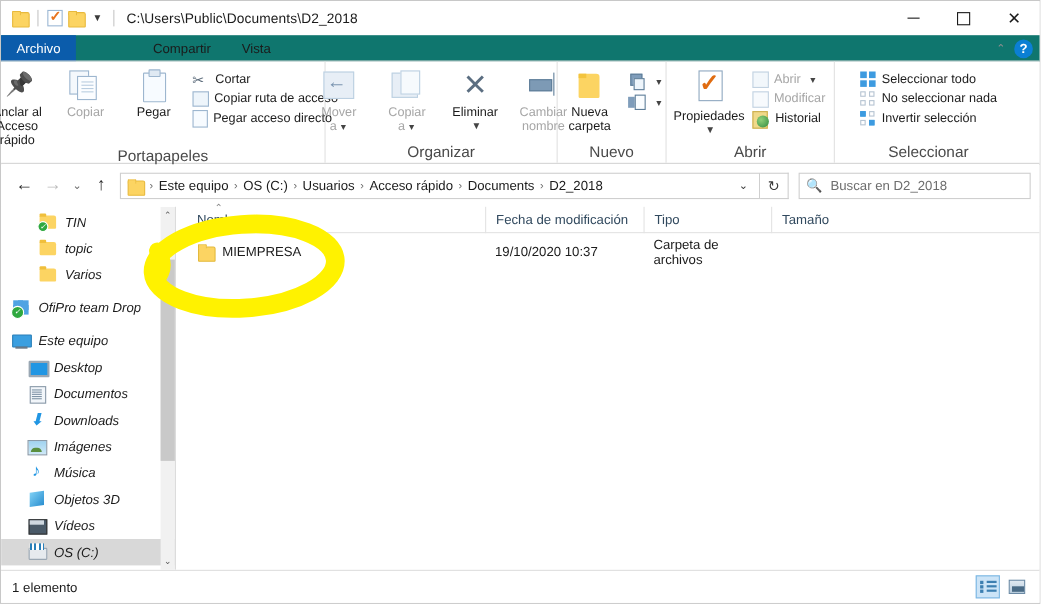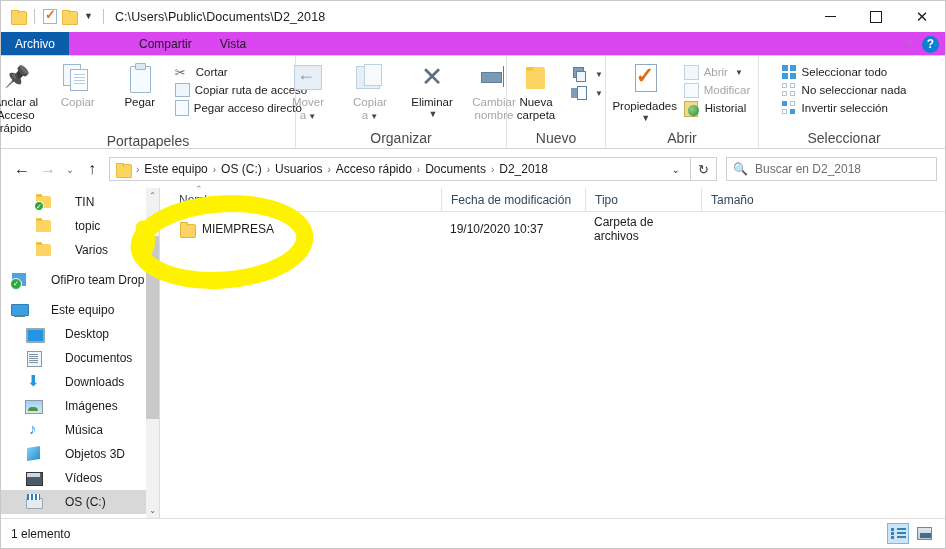--- a/index.html
+++ b/index.html
@@ -59,21 +59,21 @@
     width: 46px; height: 31px; display: flex; align-items: center; justify-content: center;
     font-size: 13px; color: #1b1b1b; background: transparent;
   }
   .wc-min::before { content: ""; display: block; width: 11px; height: 1px; background: #1b1b1b; }
   .wc-max::before { content: ""; display: block; width: 10px; height: 10px; border: 1px solid #1b1b1b; }
   .wc-close { font-size: 15px; font-family: "DejaVu Sans", sans-serif; }
 
   
   .tabstrip {
     position: absolute; left: 0; top: 31px; width: 944px; height: 24px;
-    background: #d946ef;
+    background: #0f766e;
   }
   .tabs { display: flex; height: 24px; align-items: stretch; }
   .tab {
     padding: 0 14px; display: flex; align-items: center;
     font-size: 12px; color: #1b1b1b; background: transparent;
   }
   .tab.file { background: #0b5cab; color: #ffffff; font-weight: normal; }
   .tab.active { background: #ffffff; margin-top: 36px; }
   .tab-under {
     position: absolute; left: 0; bottom: 0; width: 944px; height: 1px; background: #d6d6d6;
@@ -263,22 +263,22 @@
   .search-ic { font-size: 12px; color: #555; transform: rotate(0deg); }
   .search-ph { font-size: 12px; color: #6d6d6d; }
 
   
   .navpane {
     position: absolute; left: 0; top: 187px; width: 159px; height: 330px;
     background: #ffffff; overflow: hidden;
   }
   .navlist { padding-top: 2px; }
   .navitem {
-    display: flex; align-items: center; height: 24px; padding-left: 10px; gap: 23px;
-    font-size: 12px; color: #1b1b1b; white-space: nowrap;
+    display: flex; align-items: center; height: 24px; padding-left: 10px; gap: 7px;
+    font-size: 12px; color: #1b1b1b; white-space: nowrap; font-style: italic;
   }
   .navitem.indent1 { padding-left: 34px; }
   .navitem.indent2 { padding-left: 24px; }
   .navitem.sel { background: #d8d8d8; }
   .navitem .lbl { overflow: hidden; }
   .n-ico { width: 17px; height: 16px; position: relative; flex: 0 0 17px; }
   .n-folder::before {
     content:""; position:absolute; left:1px; top:2px; width:15px; height:12px;
     background:#fcd462; border-radius:1px 2px 1px 1px;
   }

